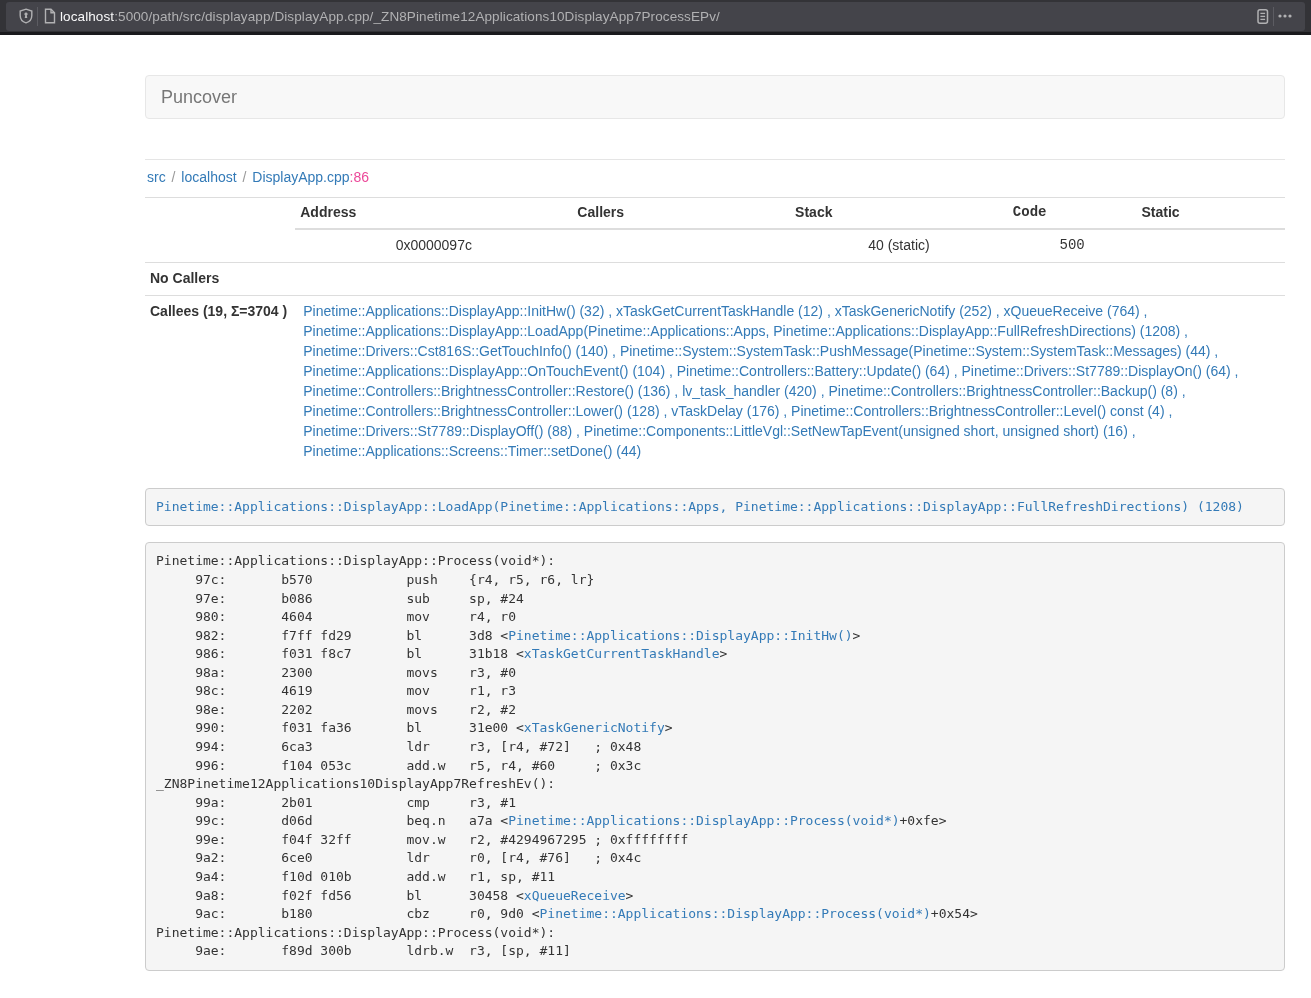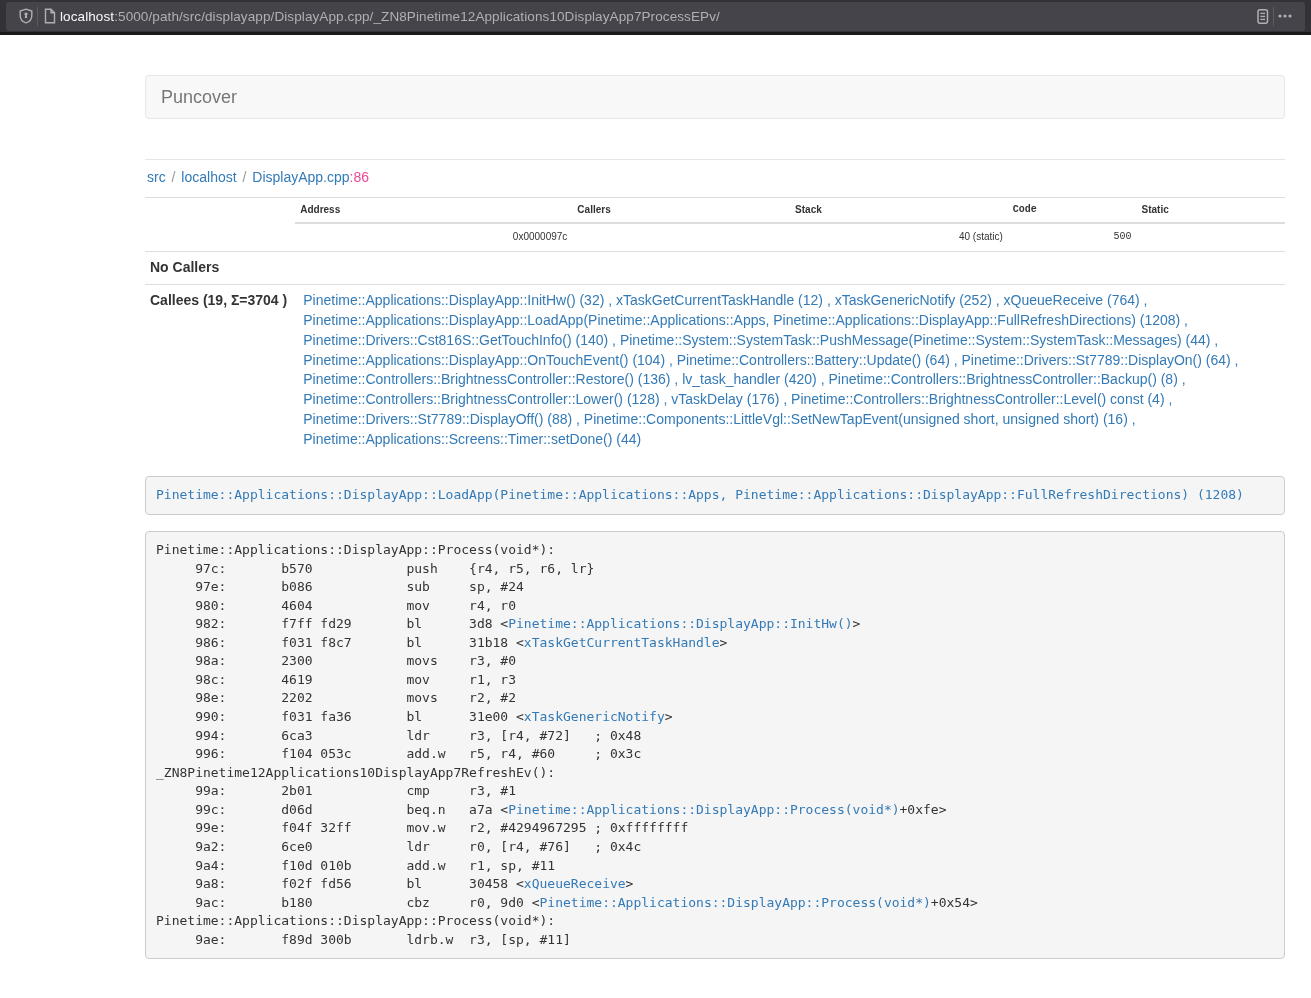--- a/index.html
+++ b/index.html
@@ -45,23 +45,23 @@
   .bc-suffix { color:#ec4899; }
 
   
   table.ftable { width:100%; border-collapse:collapse; font-size:14px; line-height:1.42857; margin:0; }
   .ftable > tbody > tr > th,
   .ftable > tbody > tr > td { border-top:1px solid #ddd; text-align:left; vertical-align:top; }
   .ftable > tbody > tr > th { width:147px; font-weight:bold; padding:6px 8px 6px 5px; white-space:nowrap; }
   .ftable > tbody > tr > td { padding:6px 8px 6px 8px; }
   .ftable > tbody > tr > td.nopad { padding:0; }
 
-  table.stats { width:100%; border-collapse:collapse; font-size:10px; line-height:1.42857; }
+  table.stats { width:100%; border-collapse:collapse; font-size:14px; line-height:1.42857; }
   .stats th { font-weight:bold; text-align:left; border-bottom:2px solid #ddd; padding:5px; }
-  .stats td { text-align:right; padding:6px 5px; }
+  .stats td { text-align:center; padding:6px 5px; }
   .stats th:nth-child(1), .stats td:nth-child(1) { width:28%; }
   .stats th:nth-child(2), .stats td:nth-child(2) { width:22%; }
   .stats th:nth-child(3), .stats td:nth-child(3) { width:22%;margin-left:41px; }
   .stats th:nth-child(4), .stats td:nth-child(4) { width:13%;font-family:Liberation Mono, monospace; }
   .stats th:nth-child(5), .stats td:nth-child(5) { width:15%; }
 
   .sym-icon { display:inline-block; vertical-align:-3px; margin-right:5px; }
   .callee-sep { color:#337ab7; }
 
   

